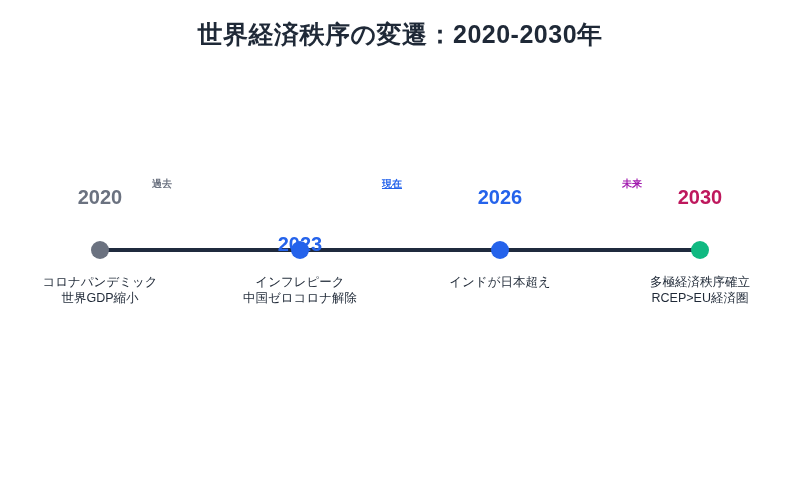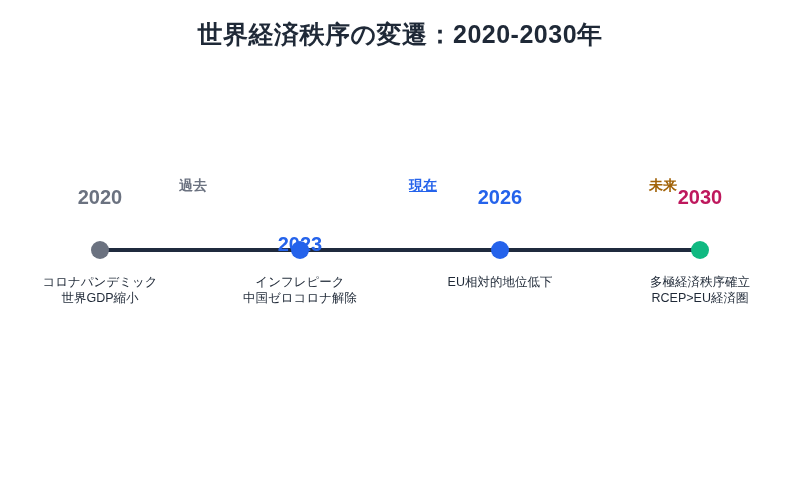--- a/index.html
+++ b/index.html
@@ -70,22 +70,22 @@
     text-align: center;
     font-size: 20px;
     font-weight: 700;
     white-space: nowrap;
   }
 
   .tl-era {
     position: absolute;
     top: 177px;
     width: 90px;
-    text-align: right;
-    font-size: 14px;
+    text-align: center;
+    font-size: 10px;
     font-weight: 700;
     white-space: nowrap;
   }
 
   .tl-events {
     position: absolute;
     left: -110px;
     top: 274px;
     width: 220px;
     text-align: center;
@@ -123,27 +123,27 @@
         <div class="tl-events">
           <span class="evt-line">インフレピーク</span>
           <span class="evt-line">中国ゼロコロナ解除</span>
         </div>
       </div>
       <div class="tl-era" style="left: 347px; color: rgb(37, 99, 235); text-decoration: underline;">現在</div>
       <div class="tl-node" style="left: 500px;">
         <div class="tl-dot" style="background: rgb(37, 99, 235);"></div>
         <div class="tl-year" style="color: rgb(37, 99, 235);">2026</div>
         <div class="tl-events">
-          <span class="evt-line">EU相対的地位低下</span>
+          <span class="evt-line">インドが日本超え</span>
         </div>
       </div>
       <div class="tl-node" style="left: 700px;">
         <div class="tl-dot" style="background: rgb(16, 185, 129);"></div>
         <div class="tl-year" style="color: #be185d;">2030</div>
         <div class="tl-events">
           <span class="evt-line">多極経済秩序確立</span>
           <span class="evt-line">RCEP&gt;EU経済圏</span>
         </div>
       </div>
-      <div class="tl-era" style="left: 587px; color: #a16207;">未来</div>
+      <div class="tl-era" style="left: 587px; color: #a21caf;">未来</div>
     </div>
 
 </div>
 
 </body></html>

